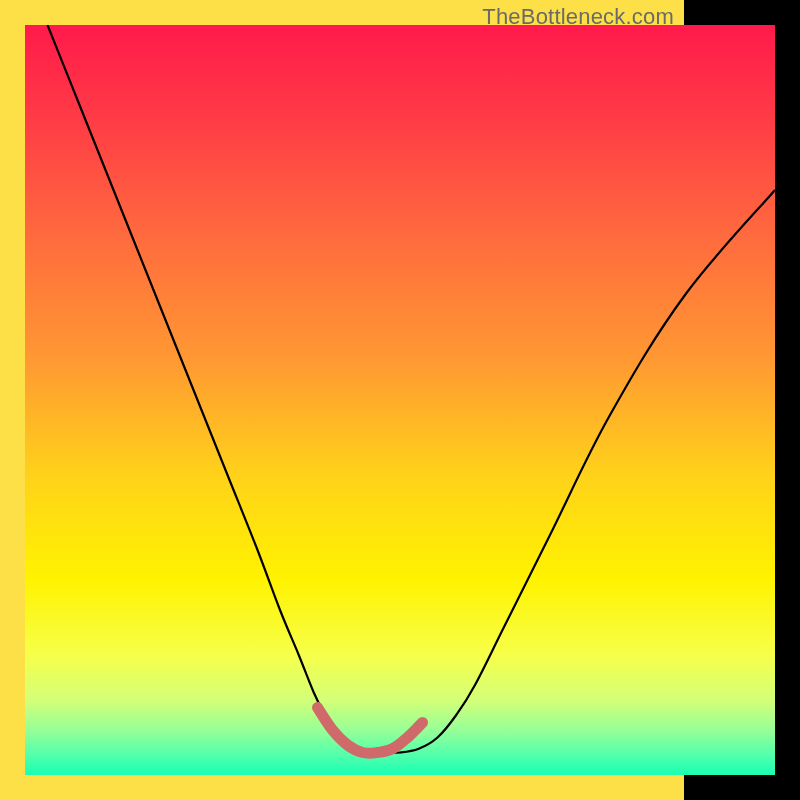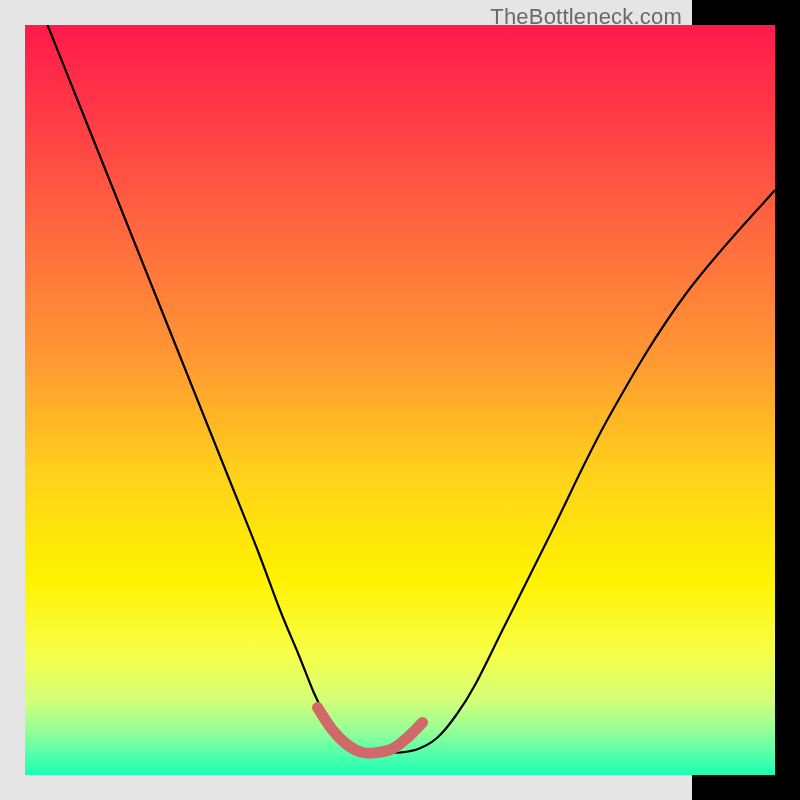--- a/index.html
+++ b/index.html
@@ -8,22 +8,21 @@
     width: 800px;
     height: 800px;
     background: #000;
     overflow: hidden;
     font-family: Arial, Helvetica, sans-serif;
   }
   .frame {
     position: relative;
     width: 684px;
     height: 800px;
-    background: #e5e5e5;
-    padding-left: 8px;
+    background: #fde047;
   }
   .plot {
     position: absolute;
     left: 25px;
     top: 25px;
     width: 750px;
     height: 750px;
     overflow: hidden;
   }
   .gradient {

